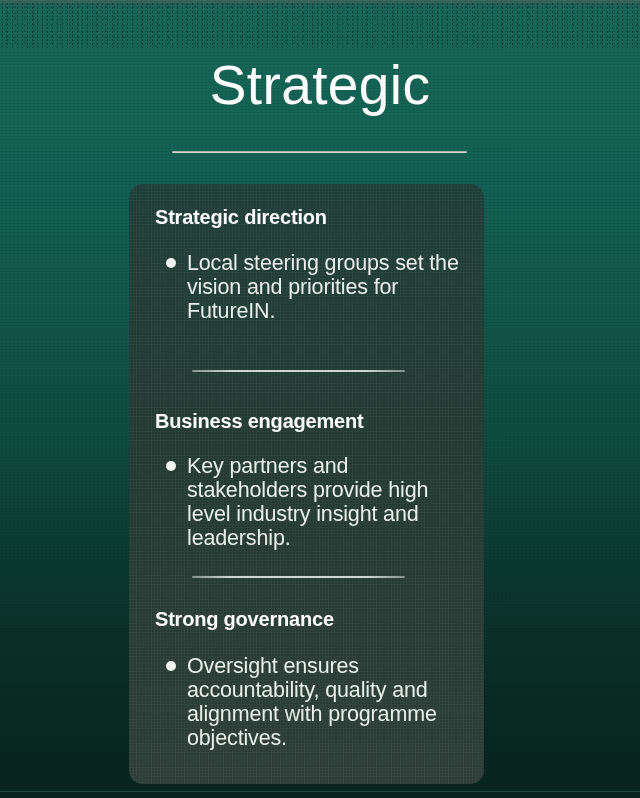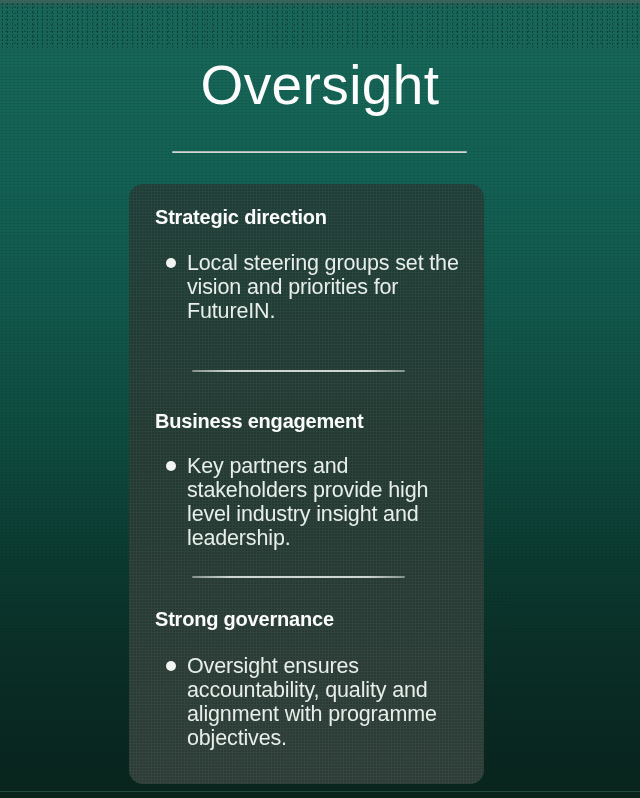--- a/index.html
+++ b/index.html
@@ -86,21 +86,21 @@
   .heading-3 { margin-top:28px; }
   .bullets-3 { margin-top:22px; }
 </style>
 </head>
 <body>
 
 <div class="stage">
   <div class="top-edge"></div>
   <div class="top-texture"></div>
 
-  <h1 class="title">Oversight</h1>
+  <h1 class="title">Strategic</h1>
   <div class="title-divider"></div>
 
   <div class="card">
 
     <section>
       <h2 class="section-heading">Strategic direction</h2>
       <ul class="bullets">
         <li class="bullet-item">
           <span class="dot"></span>
           <span class="btxt">Local steering groups set the

